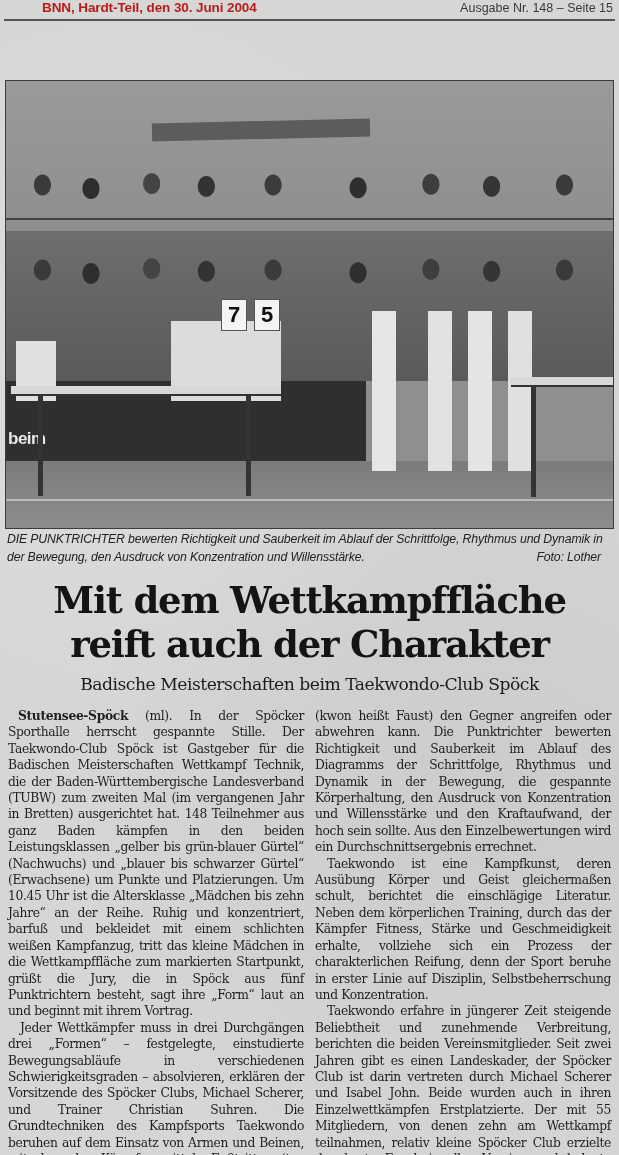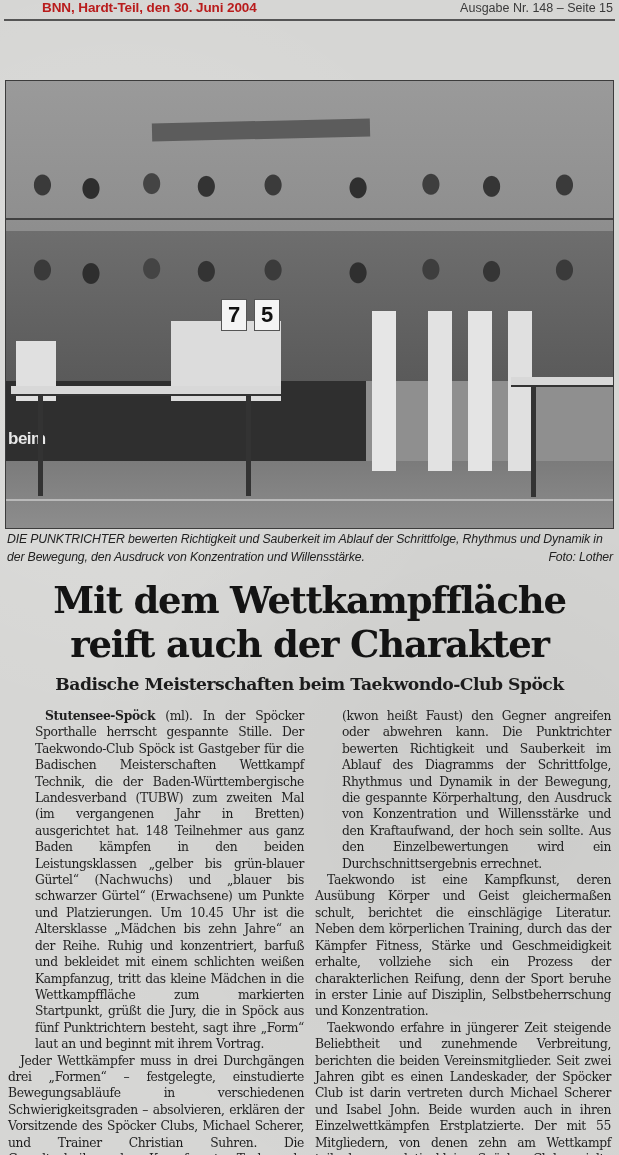--- a/index.html
+++ b/index.html
@@ -74,40 +74,40 @@
     font-family: "Liberation Sans", sans-serif; font-weight: bold; font-size: 22px; color: #111;
     text-align: center; line-height: 30px;
   }
   .score-1 { left: 215px; top: 218px; }
   .score-2 { left: 248px; top: 218px; }
   .caption {
     position: absolute; left: 7px; top: 530px; width: 606px;
     font-family: "Liberation Sans", sans-serif; font-style: italic; font-size: 12.3px;
     line-height: 18px; color: #222; letter-spacing: -0.15px;
   }
-  .caption .credit { position: absolute; right: 0; bottom: 0; font-style: italic; }
+  .caption .credit { position: absolute; right: 12px; bottom: 0; font-style: italic; }
   .headline {
     position: absolute; left: 0; top: 578px; width: 619px; text-align: center;
     font-family: "DejaVu Serif", serif; font-weight: bold; font-size: 37px; line-height: 44px;
     color: #141414; letter-spacing: -1.2px;
   }
   .subhead {
     position: absolute; left: 0; top: 674px; width: 619px; text-align: center;
-    font-family: "DejaVu Serif", serif; font-weight: bold; font-size: 17.2px; color: #1c1c1c;
+    font-family: "DejaVu Serif", serif; font-weight: normal; font-size: 17.2px; color: #1c1c1c;
     letter-spacing: -0.5px;
   }
   .column {
     position: absolute; top: 708px; width: 296px;
     font-family: "DejaVu Serif", serif; font-size: 12.3px; line-height: 16.4px;
     color: #1f1f1f; text-align: justify; hyphens: manual; letter-spacing: -0.35px;
   }
   .col-left { left: 8px; }
   .col-right { left: 315px; }
   .column p { margin: 0; text-indent: 12px; }
-  .column p.first { text-indent: 10px; margin-left: 27px; }
+  .column p.first { text-indent: 10px; }
   .dateline { font-weight: bold; }
 </style>
 </head>
 <body>
 
 <div class="header">
   <div class="hdr-left">BNN, Hardt-Teil, den 30. Juni 2004</div>
   <div class="hdr-right">Ausgabe Nr. 148 – Seite 15</div>
   <div class="hdr-rule"></div>
 </div>

